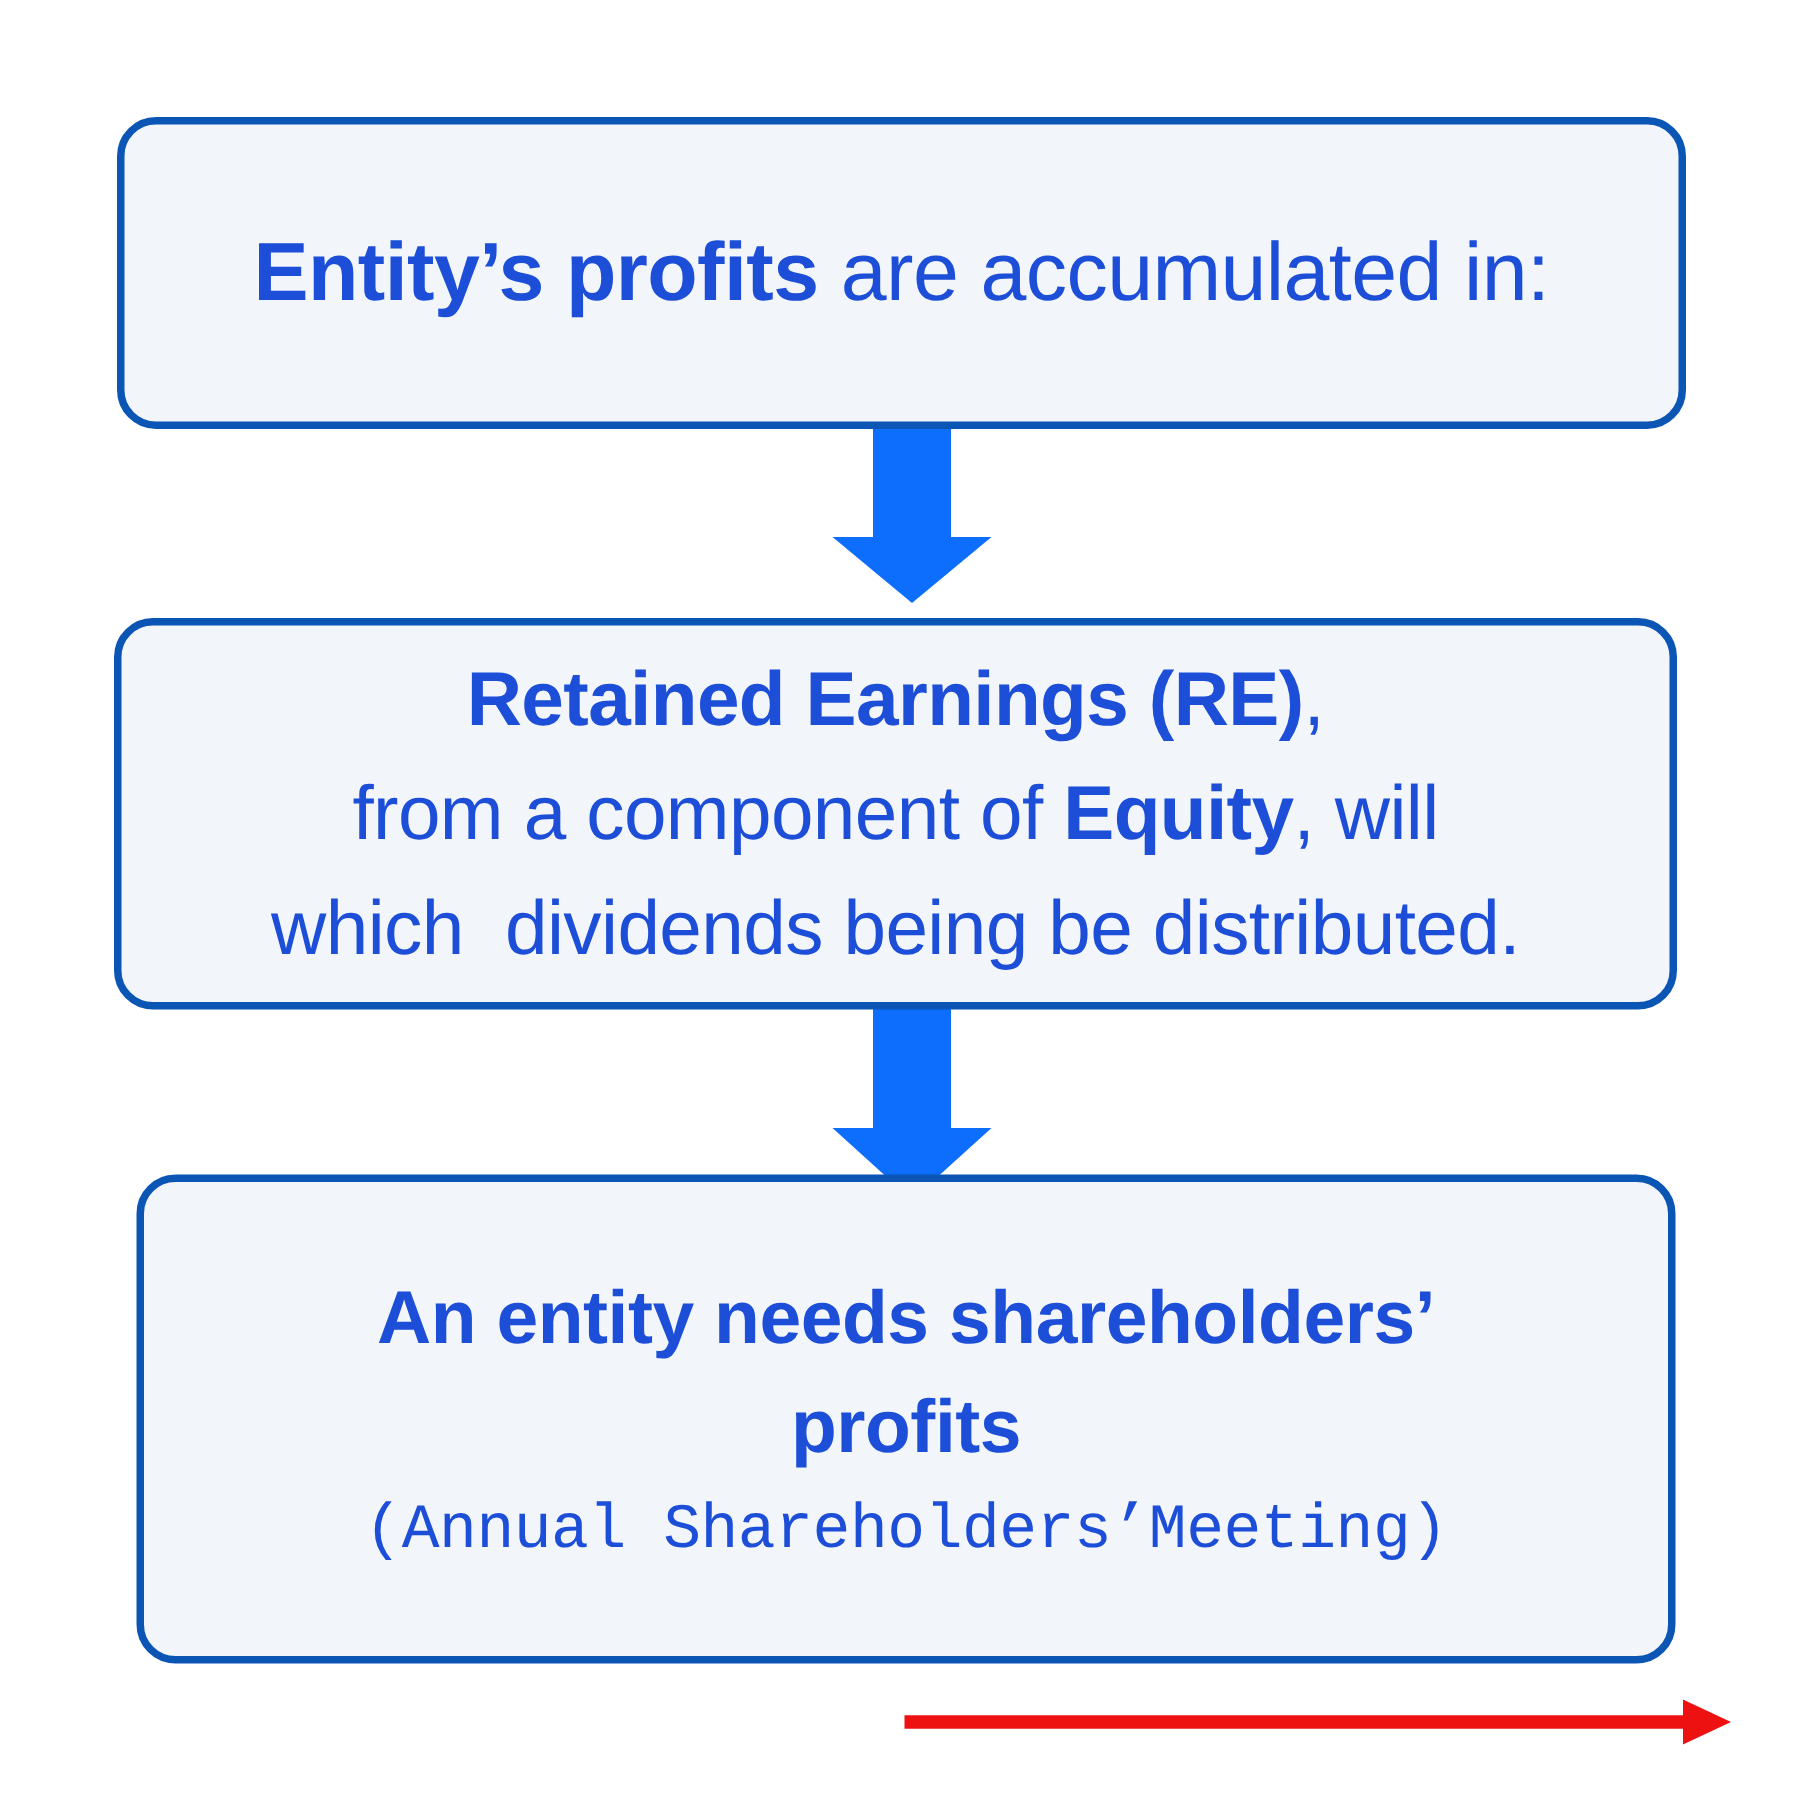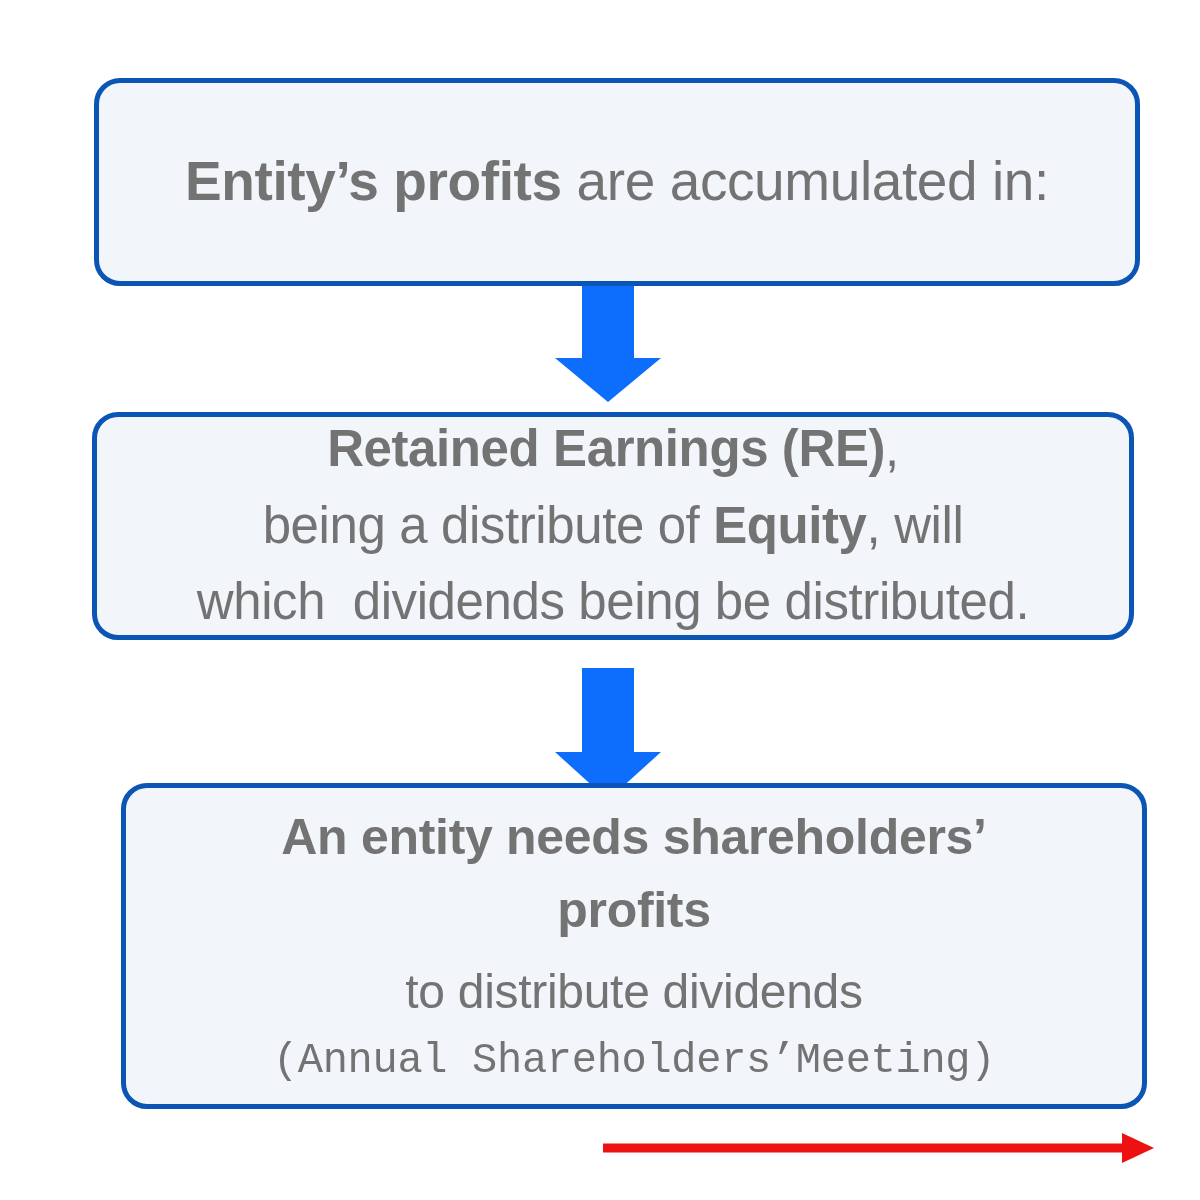--- a/index.html
+++ b/index.html
@@ -25,39 +25,38 @@
     position: absolute;
     box-sizing: border-box;
     background: #f2f5fa;
     border: 5px solid #0b55b5;
     border-radius: 26px;
     display: flex;
     flex-direction: column;
     align-items: center;
     justify-content: center;
     text-align: center;
-    color: #737373;
+    color: #1d4ed8;
     z-index: 2;
-    margin-left: 16px;
   }
 
   #node-profits {
     left: 78px;
     top: 78px;
     width: 1046px;
     height: 208px;
   }
   #node-retained {
     left: 76px;
     top: 412px;
     width: 1042px;
-    height: 228px;
+    height: 261px;
   }
   #node-approval {
-    left: 105px;
+    left: 91px;
     top: 783px;
     width: 1026px;
     height: 326px;
   }
 
   .line {
     display: block;
     width: 100%;
     white-space: pre;
     line-height: 1.16;
@@ -138,32 +137,31 @@
   <div class="node" id="node-profits">
     <span class="line"><b>Entity’s profits</b><span> are accumulated in:</span></span>
   </div>
 
   <svg class="arrow-down" id="arrow-1" viewBox="0 0 120 116">
     <polygon points="34,0 86,0 86,72 113,72 60,116 7,72 34,72" fill="#0d6efd"></polygon>
   </svg>
 
   <div class="node" id="node-retained">
     <span class="line"><b>Retained Earnings (RE)</b><span>,</span></span>
-    <span class="line"><span>being a distribute of </span><b>Equity</b><span>, will</span></span>
+    <span class="line"><span>from a component of </span><b>Equity</b><span>, will</span></span>
     <span class="line">which  dividends being be distributed.</span>
   </div>
 
   <svg class="arrow-down" id="arrow-2" viewBox="0 0 120 132">
     <polygon points="34,0 86,0 86,84 113,84 60,132 7,84 34,84" fill="#0d6efd"></polygon>
   </svg>
 
   <div class="node" id="node-approval">
     <span class="line l-bold1">An entity needs shareholders’</span>
     <span class="line l-bold2">profits</span>
-    <span class="line l-normal">to distribute dividends</span>
     <span class="line l-small">(Annual Shareholders’Meeting)</span>
   </div>
 
   <svg id="arrow-red" viewBox="0 0 560 44">
     <line x1="5" y1="22" x2="528" y2="22" stroke="#ee1111" stroke-width="9"></line>
     <polygon points="524,7 556,22 524,37" fill="#ee1111"></polygon>
   </svg>
 
 </div>
 

